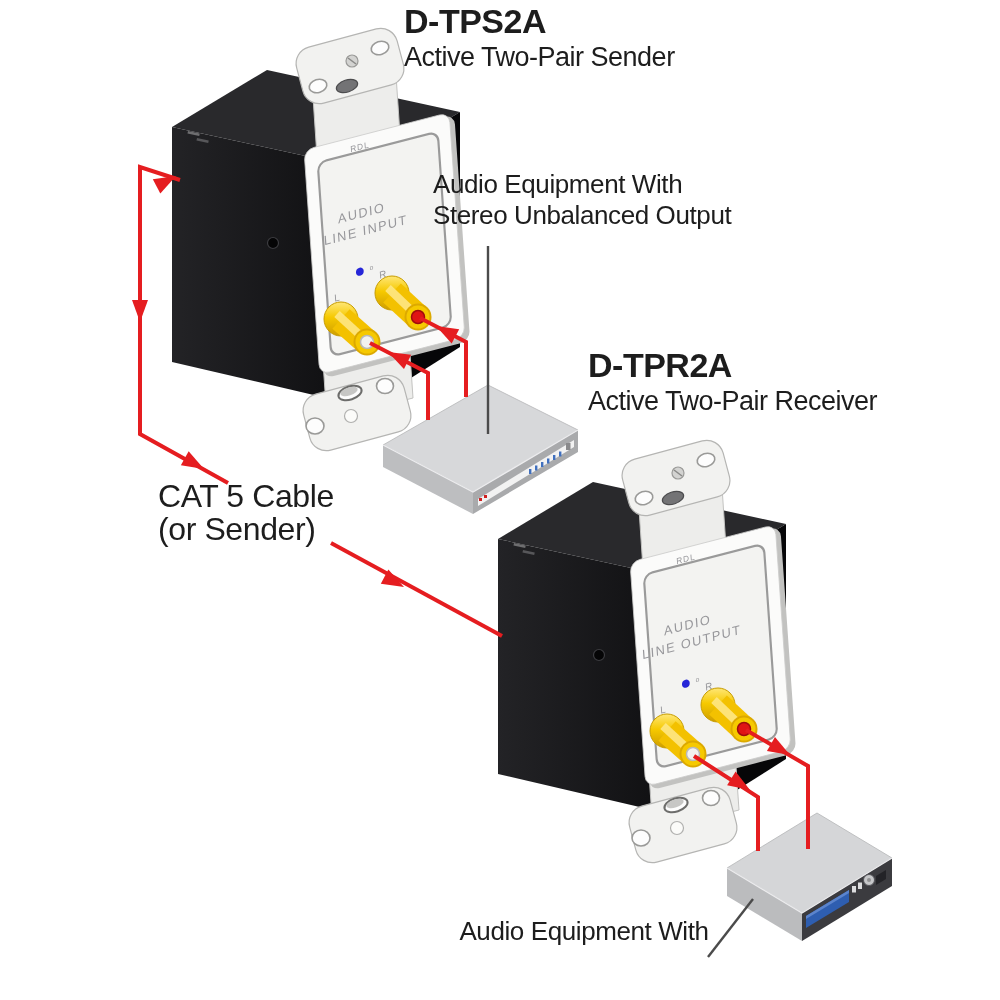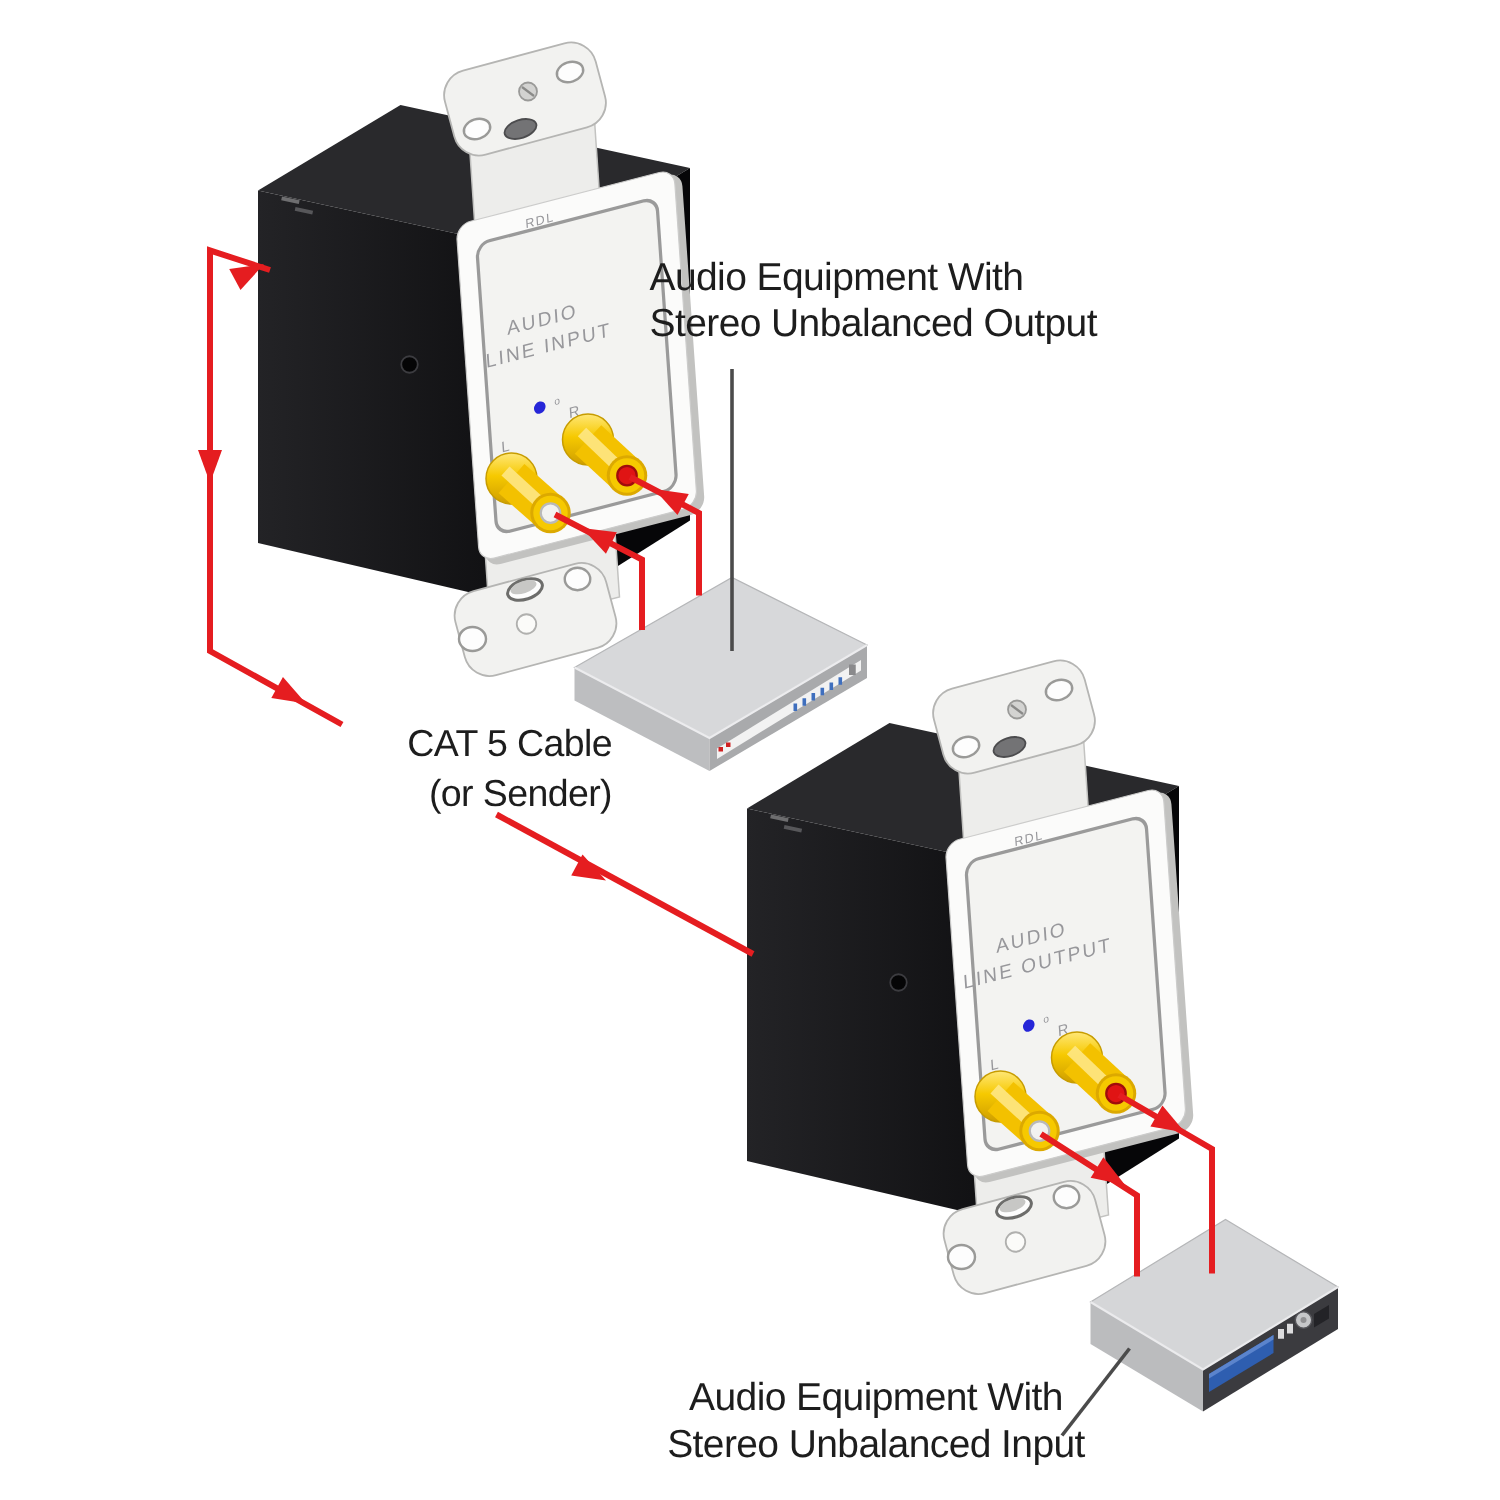--- a/index.html
+++ b/index.html
@@ -4,21 +4,21 @@
 <style>
   html,body{margin:0;padding:0;background:#ffffff;}
   .stage{position:relative;width:1000px;height:1000px;background:#ffffff;overflow:hidden;
          font-family:"Liberation Sans","DejaVu Sans",sans-serif;color:#1d1d1d;}
   .stage svg{position:absolute;left:0;top:0;}
   .lbl{position:absolute;white-space:nowrap;}
   .model{font-size:34px;font-weight:bold;letter-spacing:-0.5px;line-height:40px;}
   .desc{font-size:27px;letter-spacing:-0.5px;line-height:33px;}
   .anno{font-size:26px;letter-spacing:-0.4px;line-height:31px;}
   .center{text-align:center;}
-  .cable-lbl{font-size:25px;letter-spacing:-0.4px;line-height:33px;text-align:right;}
+  .cable-lbl{font-size:32px;letter-spacing:-0.4px;line-height:33px;text-align:left;}
   .plate-txt{fill:#97979b;font-family:"Liberation Sans","DejaVu Sans",sans-serif;}
 </style>
 </head>
 <body>
 
 <div class="stage">
 <svg width="1000" height="1000" viewBox="0 0 1000 1000">
   <defs>
     <linearGradient id="boxFace" x1="0" y1="0" x2="1" y2="0">
       <stop offset="0" stop-color="#232326"></stop>
@@ -202,29 +202,36 @@
     <polygon points="0,0 -22,8 -22,-8" transform="translate(140,322) rotate(90)"></polygon>
     <polygon points="0,0 -22,8 -22,-8" transform="translate(204,469) rotate(29)"></polygon>
     <polygon points="0,0 -22,8 -22,-8" transform="translate(404,587) rotate(28)"></polygon>
     <polygon points="0,0 -22,8 -22,-8" transform="translate(436,326) rotate(-152)"></polygon>
     <polygon points="0,0 -22,8 -22,-8" transform="translate(388,352) rotate(-153)"></polygon>
     <polygon points="0,0 -22,8 -22,-8" transform="translate(790,755) rotate(30)"></polygon>
     <polygon points="0,0 -22,8 -22,-8" transform="translate(750,790) rotate(32)"></polygon>
   </g>
 </svg>
 
+<div class="lbl" style="left:404px;top:1px;">
+  <div class="model">D-TPS2A</div>
+  <div class="desc">Active Two-Pair Sender</div>
+</div>
 
 <div class="lbl anno" style="left:433px;top:169px;">
   <div>Audio Equipment With</div>
   <div>Stereo Unbalanced Output</div>
 </div>
 
+<div class="lbl" style="left:588px;top:345px;">
+  <div class="model">D-TPR2A</div>
+  <div class="desc">Active Two-Pair Receiver</div>
+</div>
 
 <div class="lbl cable-lbl" style="left:158px;top:480px;width:250px;">
   <div>CAT 5 Cable</div>
   <div>(or Sender)</div>
 </div>
 
 <div class="lbl anno center" style="left:428px;top:916px;width:312px;">
   <div>Audio Equipment With</div>
-  <div>Stereo Unbalanced Input</div>
 </div>
 </div>
 
 </body></html>

